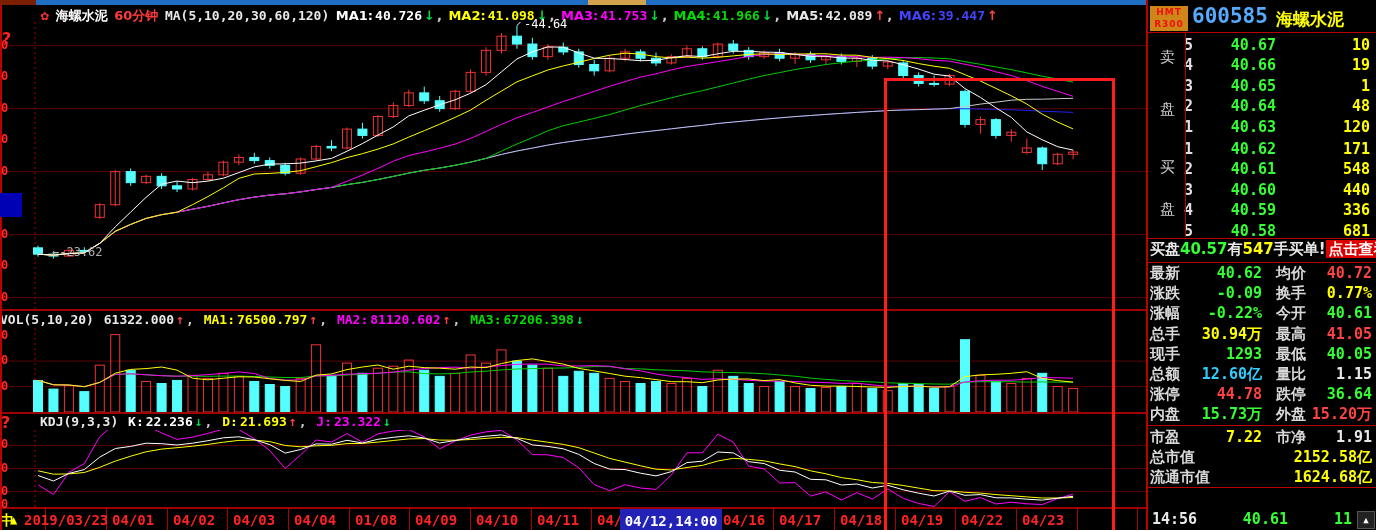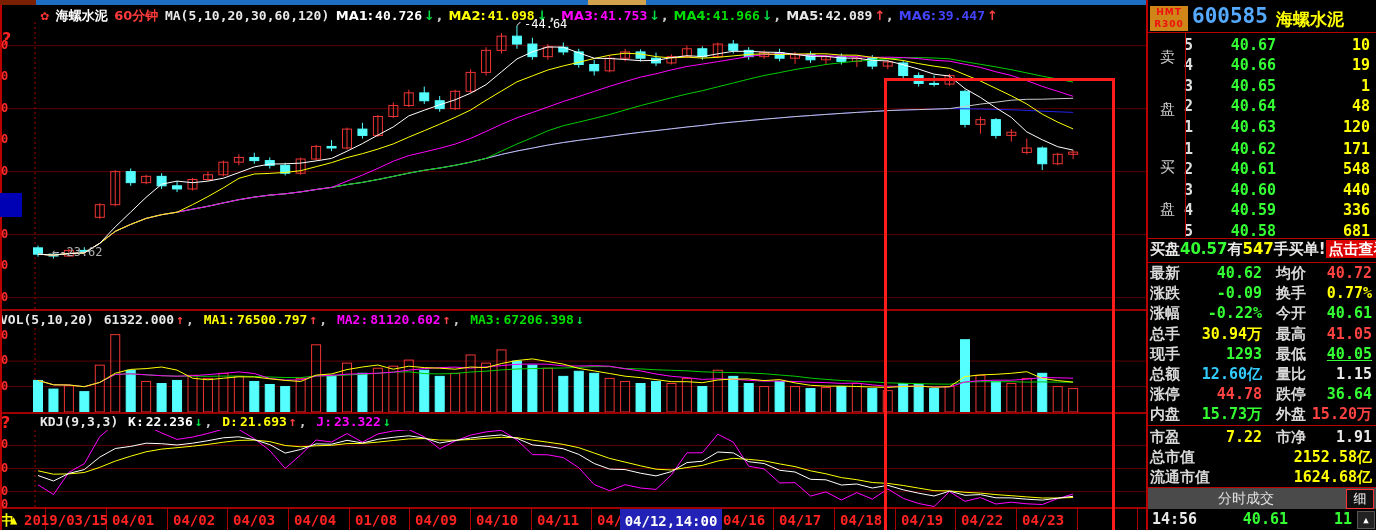--- a/index.html
+++ b/index.html
@@ -367,21 +367,21 @@
         <div class="dtick" style="left: 591px;"></div>
         <div class="dtick" style="left: 652px;"></div>
         <div class="dtick" style="left: 713px;"></div>
         <div class="dtick" style="left: 773px;"></div>
         <div class="dtick" style="left: 834px;"></div>
         <div class="dtick" style="left: 895px;"></div>
         <div class="dtick" style="left: 955px;"></div>
         <div class="dtick" style="left: 1016px;"></div>
         <div class="dtick" style="left: 1077px;"></div>
         <div class="dtick" style="left: 1137px;"></div>
-        <div class="dlabel" style="left: 24px;">2019/03/15</div>
+        <div class="dlabel" style="left: 24px;">2019/03/23</div>
         <div class="dlabel" style="left: 112px;">04/01</div>
         <div class="dlabel" style="left: 173px;">04/02</div>
         <div class="dlabel" style="left: 233px;">04/03</div>
         <div class="dlabel" style="left: 294px;">04/04</div>
         <div class="dlabel" style="left: 355px;">01/08</div>
         <div class="dlabel" style="left: 415px;">04/09</div>
         <div class="dlabel" style="left: 476px;">04/10</div>
         <div class="dlabel" style="left: 537px;">04/11</div>
         <div class="dlabel" style="left: 597px;">04/12</div>
         <div class="dlabel" style="left: 723px;">04/16</div>
@@ -509,21 +509,21 @@
         <div class="statrow" style="top: 324.6px;">
           <span class="lab" style="left: 2px;">总手</span>
           <span class="val c-yellow" style="left: 40px; width: 74px;">30.94万</span>
           <span class="lab" style="left: 128px;">最高</span>
           <span class="val c-red" style="left: 160px; width: 64px;">41.05</span>
         </div>
         <div class="statrow" style="top: 344.8px;">
           <span class="lab" style="left: 2px;">现手</span>
           <span class="val c-green" style="left: 40px; width: 74px;">1293</span>
           <span class="lab" style="left: 128px;">最低</span>
-          <span class="val c-green" style="left: 160px; width: 64px; text-decoration: underline;">40.05</span>
+          <span class="val c-green" style="left: 160px; width: 64px;">40.05</span>
         </div>
         <div class="statrow" style="top: 365px;">
           <span class="lab" style="left: 2px;">总额</span>
           <span class="val c-cyan" style="left: 40px; width: 74px;">12.60亿</span>
           <span class="lab" style="left: 128px;">量比</span>
           <span class="val c-white" style="left: 160px; width: 64px;">1.15</span>
         </div>
         <div class="statrow" style="top: 385.2px;">
           <span class="lab" style="left: 2px;">涨停</span>
           <span class="val c-red" style="left: 40px; width: 74px;">44.78</span>
@@ -549,24 +549,20 @@
           <span class="lab" style="left: 2px;">总市值</span>
           <span class="val c-yellow" style="left: 100px; width: 124px;">2152.58亿</span>
         </div>
         <div class="statrow" style="top: 468px;">
           <span class="lab" style="left: 2px;">流通市值</span>
           <span class="val c-yellow" style="left: 100px; width: 124px;">1624.68亿</span>
         </div>
       </div>
     <div class="rline" style="top:487px;"></div>
 
-    <div id="tabrow">
-      <div id="tab-title">分时成交</div>
-      <div id="tab-detail">细</div>
-    </div>
 
     <div id="tickrow">
       <span class="abs c-white" style="left:4px;">14:56</span>
       <span class="abs c-green" style="left:80px;width:60px;text-align:right;">40.61</span>
       <span class="abs c-green" style="left:160px;width:44px;text-align:right;">11</span>
       <span class="abs" style="right:1px;top:1px;width:16px;height:16px;background:#222;
             border:1px solid #555;color:#fff;font-size:9px;text-align:center;line-height:16px;">▲</span>
     </div>
   </div>
 </div>

